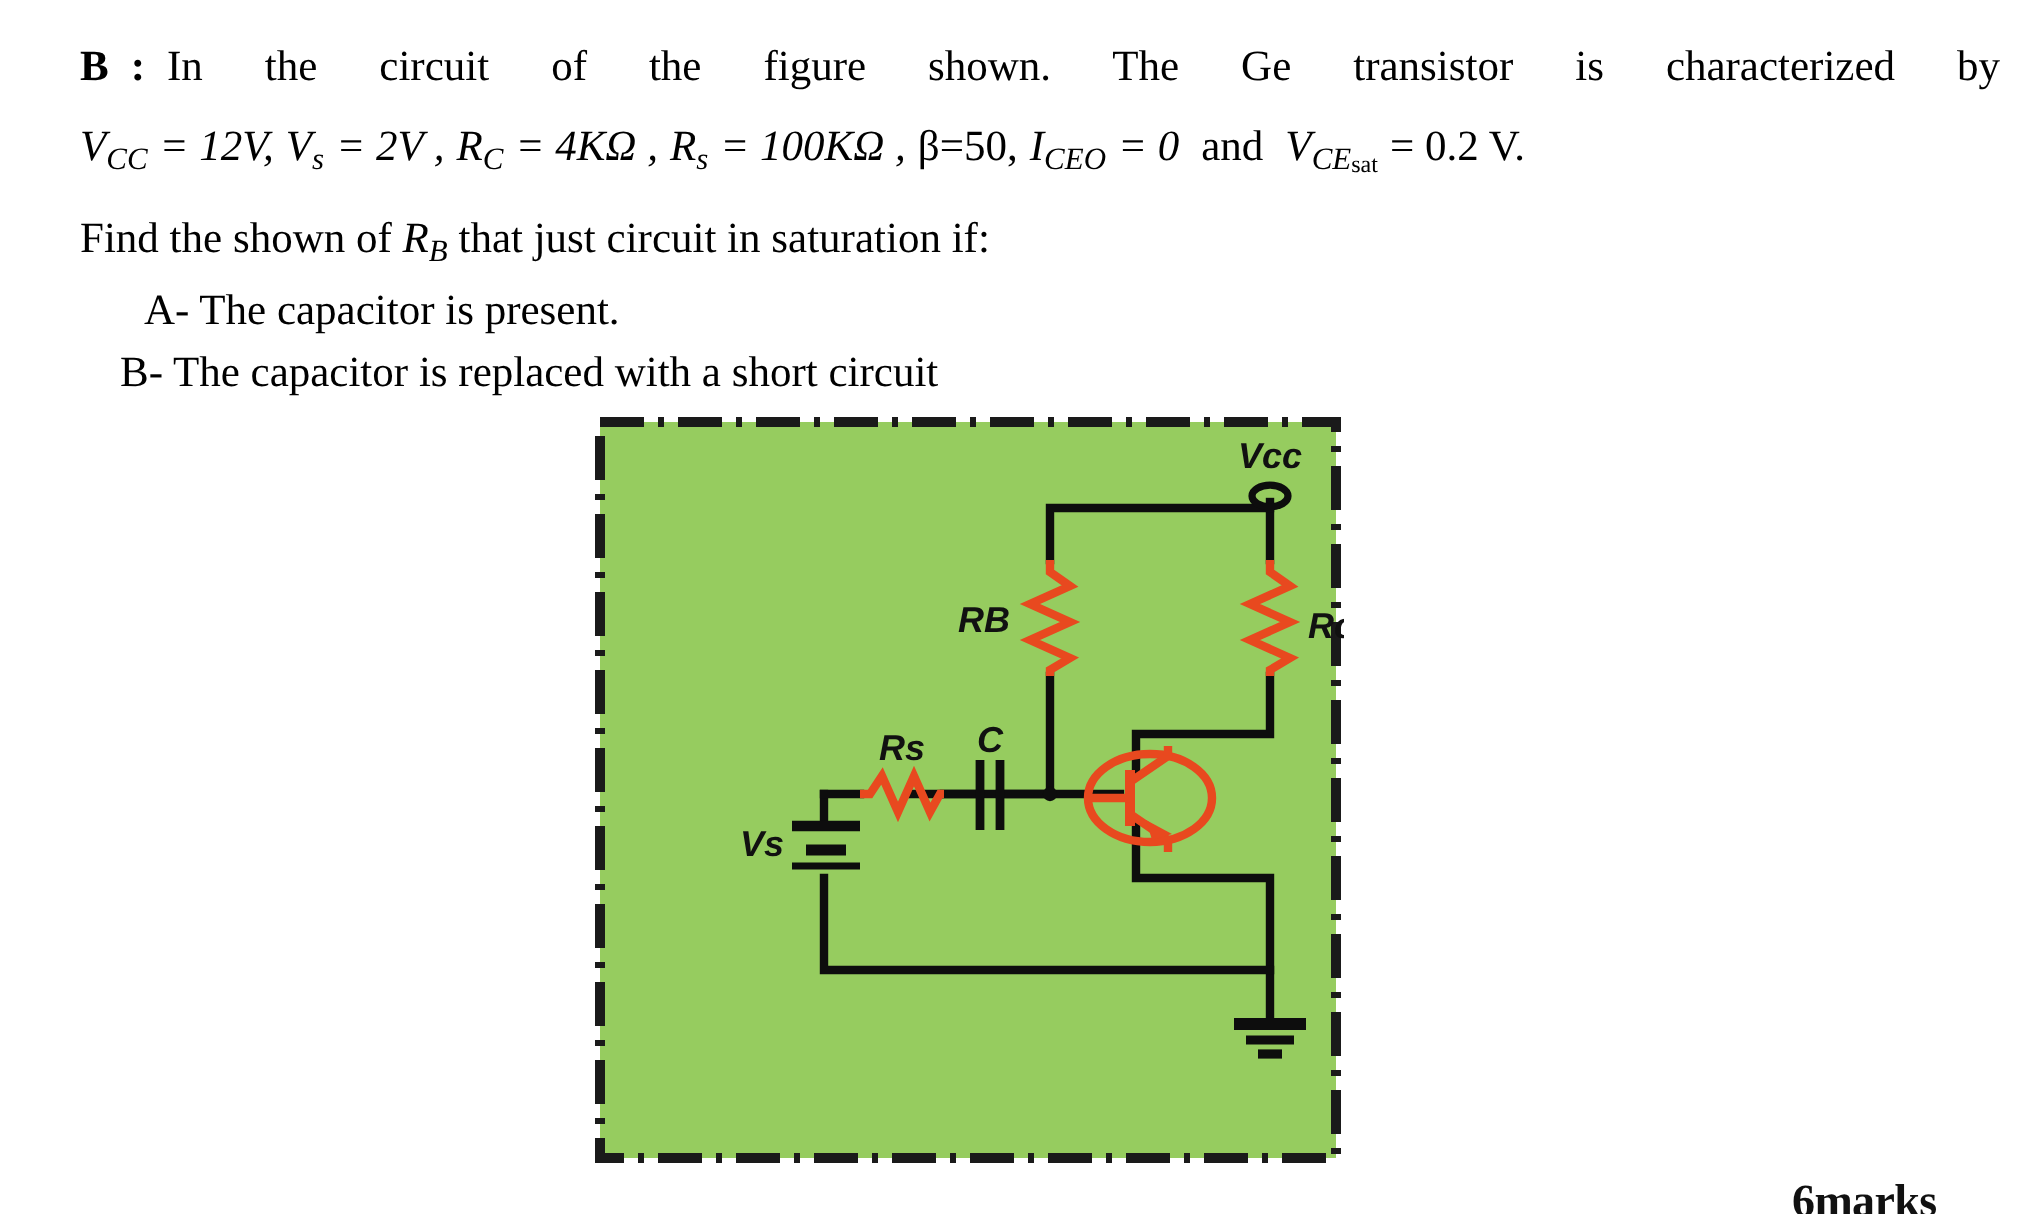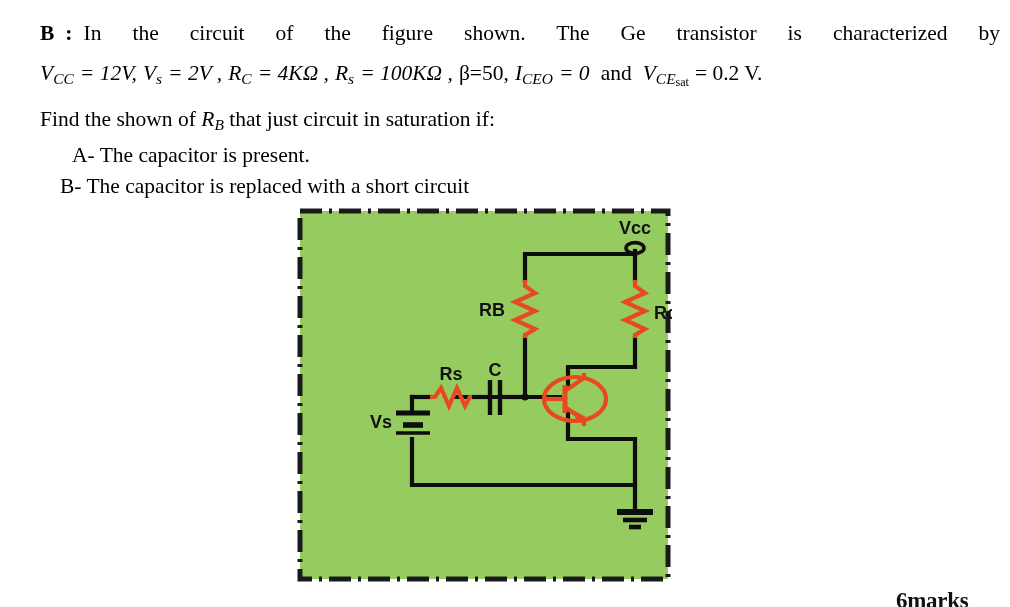--- a/index.html
+++ b/index.html
@@ -80,20 +80,21 @@
   .sp { display:inline-block; width: 6px; }
   .spw { display:inline-block; width: 11px; }
 
   
   #circuit-panel {
     position: absolute;
     left: 296px;
     top: 207px;
     width: 376px;
     height: 376px;
+    font-style: italic;
   }
   #circuit-panel svg { display: block; }
 
   
   .footer-marks {
     position: absolute;
     left: 896px;
     top: 588px;
     font-size: 23px;
     font-weight: bold;

